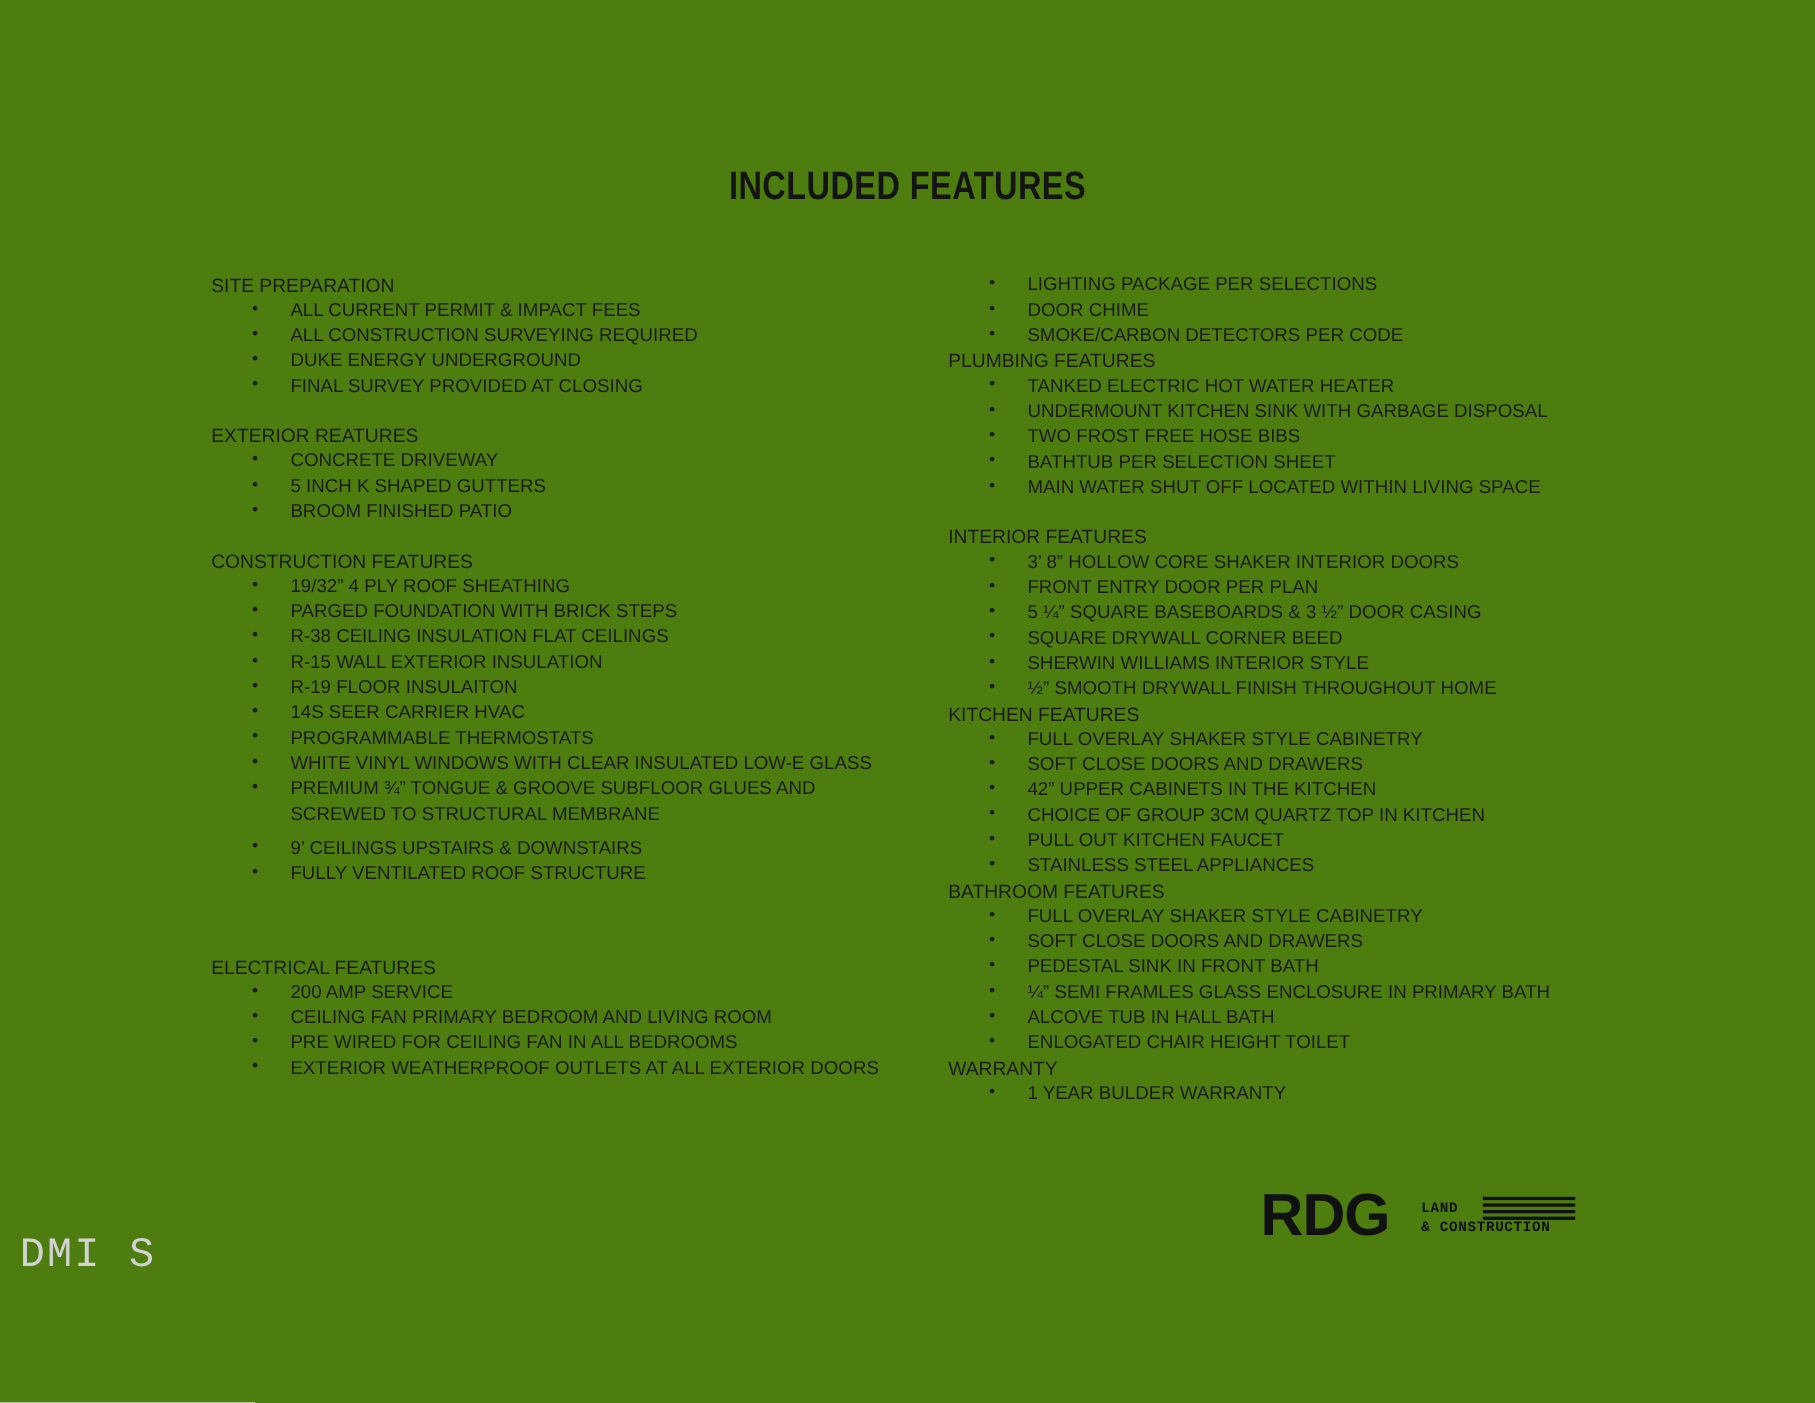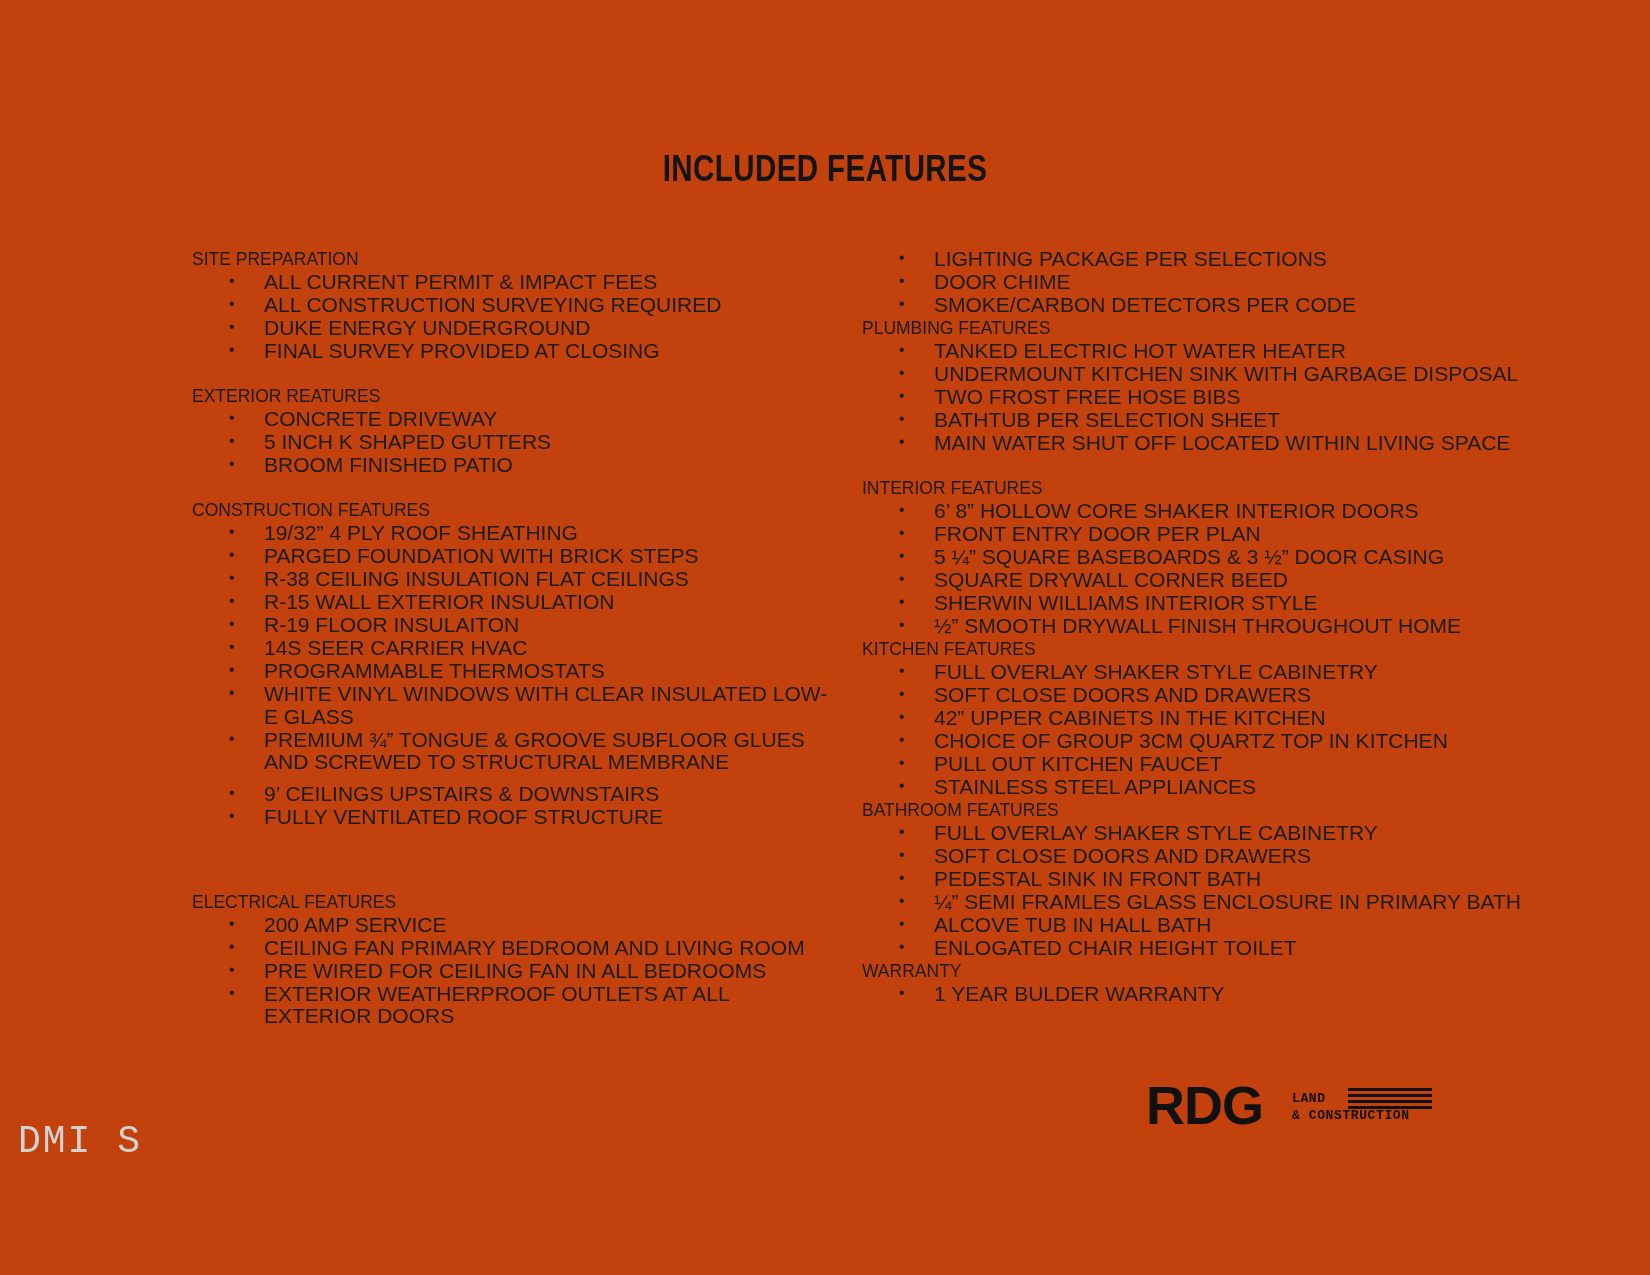--- a/index.html
+++ b/index.html
@@ -11,21 +11,21 @@
     width: 1650px;
     height: 1275px;
     position: relative;
     font-family: "Liberation Sans", sans-serif;
     color: #1a1a1a;
     overflow: hidden;
   }
   .page {
     position: absolute;
     inset: 0;
-    background: #c2410c;
+    background: #4d7c0f;
   }
   .doc-title {
     position: absolute;
     top: 148px;
     left: 0;
     width: 100%;
     text-align: center;
     font-family: "Liberation Sans", sans-serif;
     font-weight: bold;
     font-size: 36px;
@@ -62,21 +62,21 @@
     padding: 0;
     white-space: nowrap;
   }
   ul.feature-list {
     list-style: none;
     margin: 0;
     padding: 0;
   }
   ul.feature-list li {
     position: relative;
-    font-size: 21px;
+    font-size: 17px;
     line-height: 22.5px;
     color: #1c1c1c;
     padding-left: 72px;
     margin: 0 0 0.5px 0;
   }
   ul.feature-list li::before {
     content: "\2022";
     position: absolute;
     left: 37px;
     top: -1px;
@@ -212,21 +212,21 @@
         <li>UNDERMOUNT KITCHEN SINK WITH GARBAGE DISPOSAL</li>
         <li>TWO FROST FREE HOSE BIBS</li>
         <li>BATHTUB PER SELECTION SHEET</li>
         <li>MAIN WATER SHUT OFF LOCATED WITHIN LIVING SPACE</li>
       </ul>
 
       <div class="gap-md"></div>
 
       <div class="section-head">INTERIOR FEATURES</div>
       <ul class="feature-list">
-        <li>6’ 8” HOLLOW CORE SHAKER INTERIOR DOORS</li>
+        <li>3’ 8” HOLLOW CORE SHAKER INTERIOR DOORS</li>
         <li>FRONT ENTRY DOOR PER PLAN</li>
         <li>5 ¼” SQUARE BASEBOARDS &amp; 3 ½” DOOR CASING</li>
         <li>SQUARE DRYWALL CORNER BEED</li>
         <li>SHERWIN WILLIAMS INTERIOR STYLE</li>
         <li>½” SMOOTH DRYWALL FINISH THROUGHOUT HOME</li>
       </ul>
 
       <div class="section-head">KITCHEN FEATURES</div>
       <ul class="feature-list">
         <li>FULL OVERLAY SHAKER STYLE CABINETRY</li>

